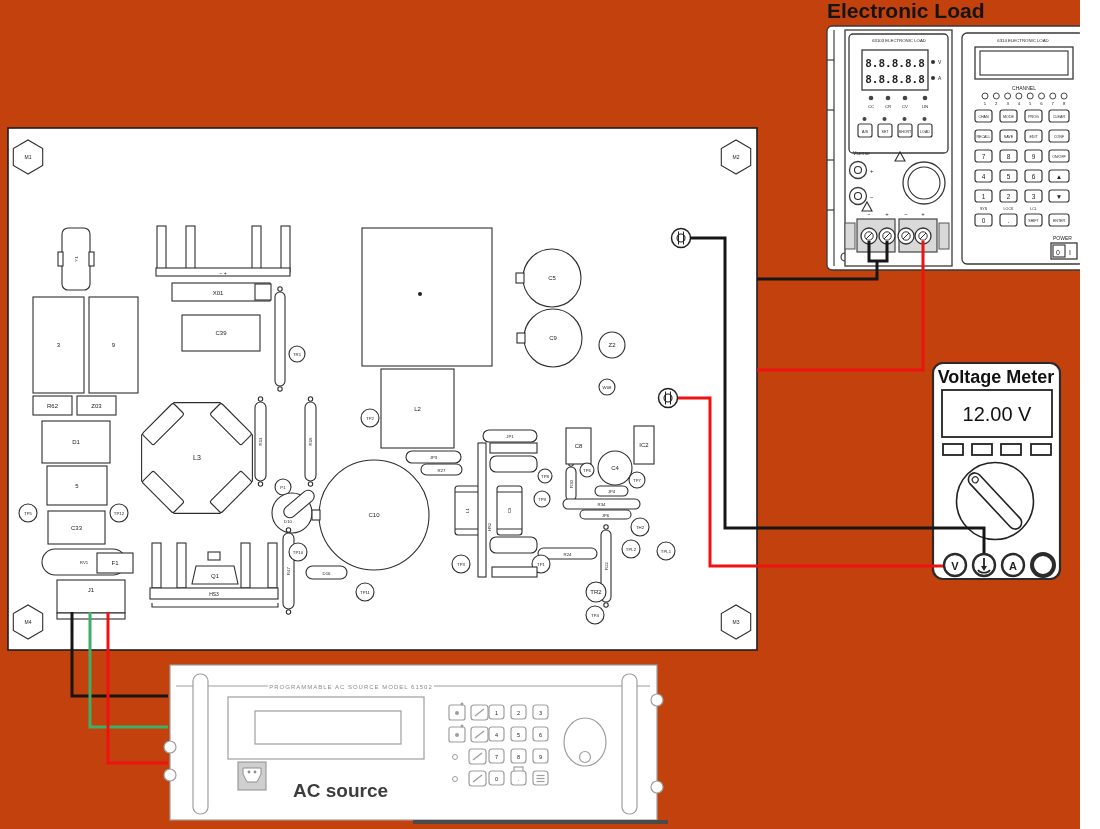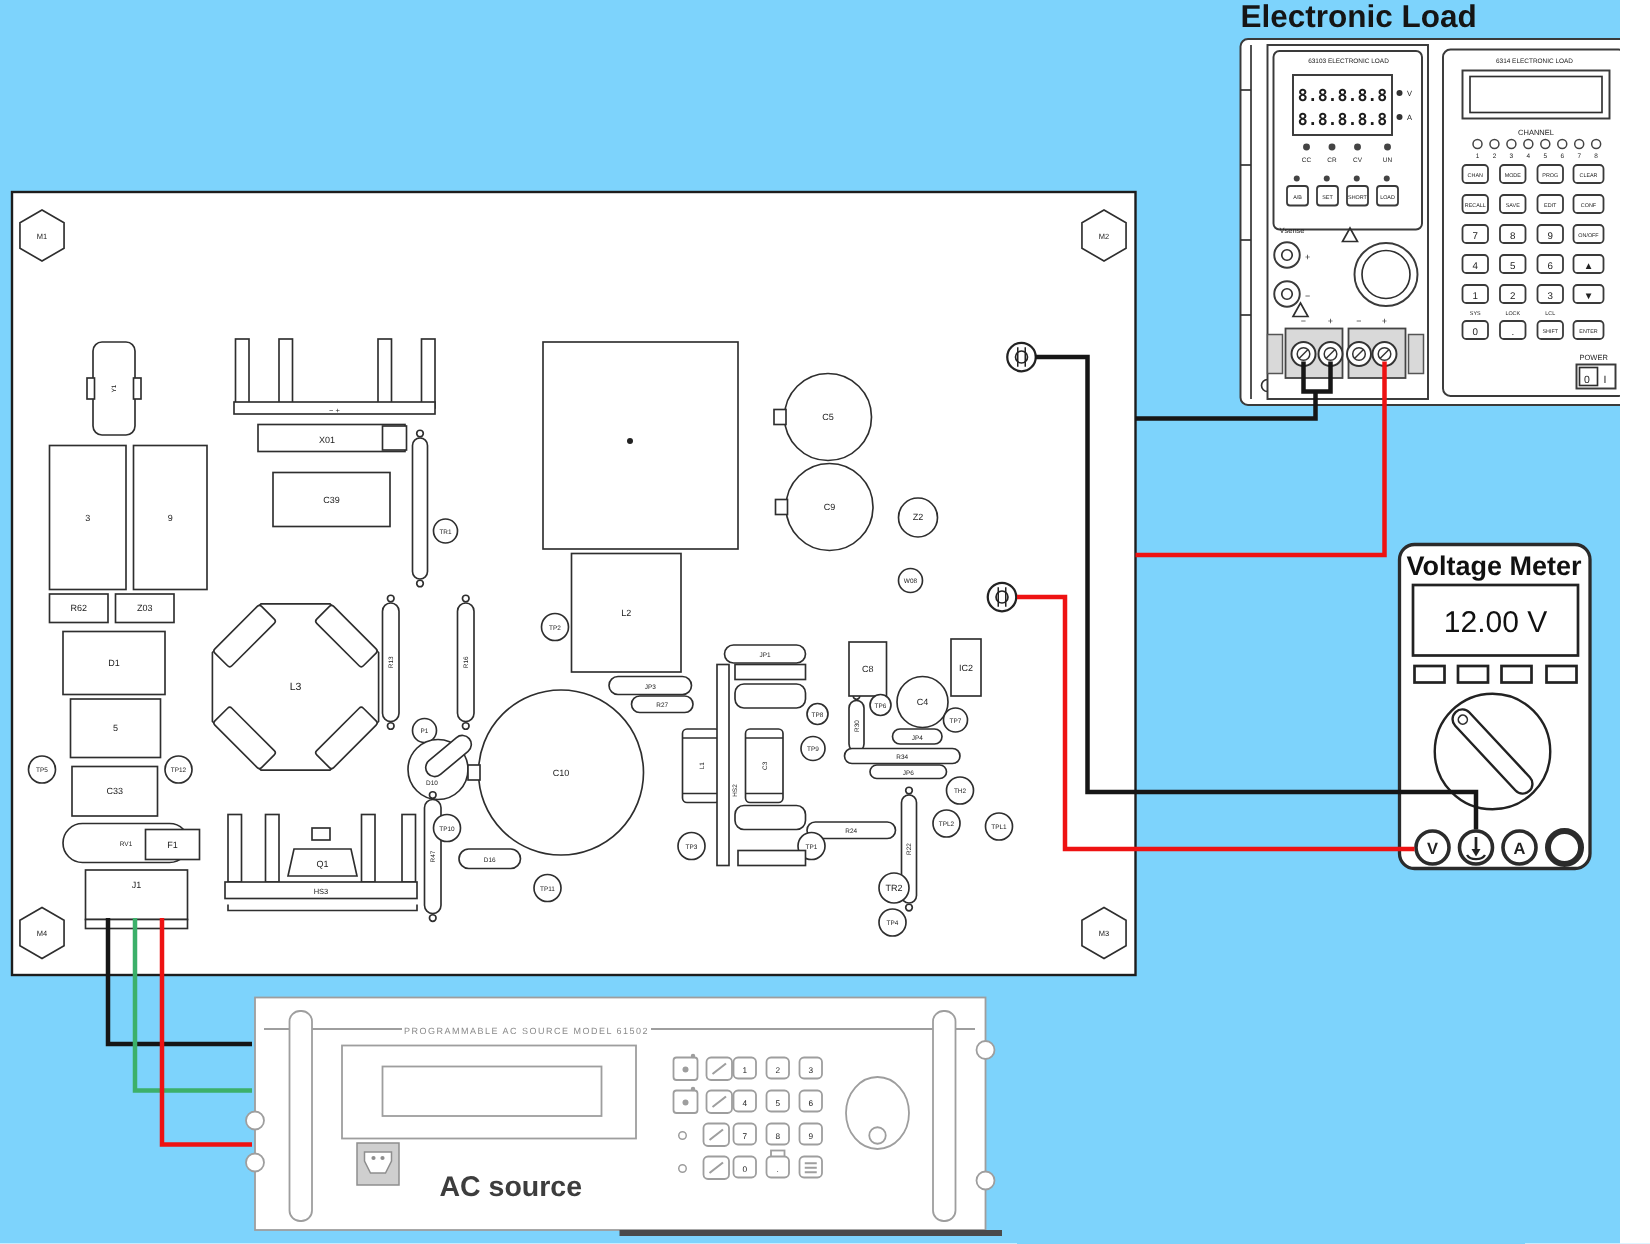--- a/index.html
+++ b/index.html
@@ -1,16 +1,16 @@
 <!DOCTYPE html>
 <html><head>
 <meta charset="utf-8">
 <style>
   html,body{margin:0;padding:0;background:#fff;}
-  .stage{width:1080px;height:829px;position:relative;background:#7dd3fc;overflow:hidden;}
+  .stage{width:1080px;height:829px;position:relative;background:#c2410c;overflow:hidden;}
   svg{display:block;}
   svg text{font-family:"Liberation Sans",sans-serif;fill:#222;}
   .seg{font-family:"DejaVu Sans Mono",monospace;font-weight:bold;fill:#1c1c1c;}
   .ln{fill:#fff;stroke:#2e2e2e;stroke-width:1.1;}
   .lnf{fill:none;stroke:#2e2e2e;stroke-width:1.1;}
   .dk{fill:#fff;stroke:#3a3a3a;stroke-width:1.3;}
   .gy{fill:#fff;stroke:#9e9e9e;stroke-width:1.2;}
   .gyf{fill:none;stroke:#9e9e9e;stroke-width:1.2;}
   .t36{font-size:3.6px;} .t42{font-size:4.3px;} .t5{font-size:5px;} .t55{font-size:5.5px;}
   .t6{font-size:6px;} .t65{font-size:6.5px;} .t7{font-size:7px;} .t11{font-size:11px;font-weight:bold;}

